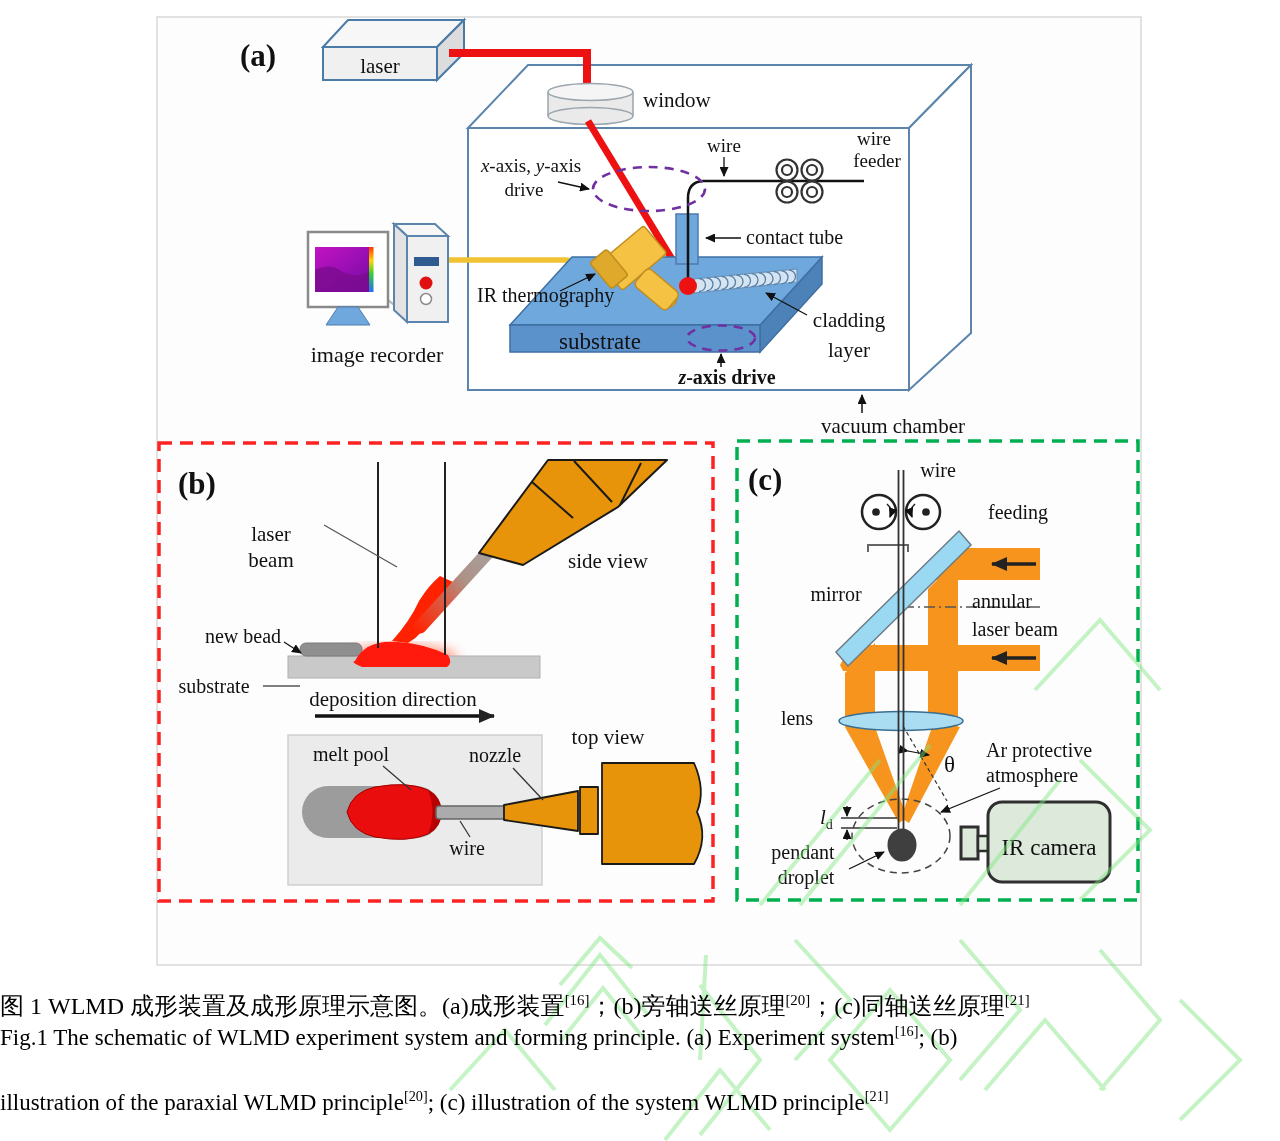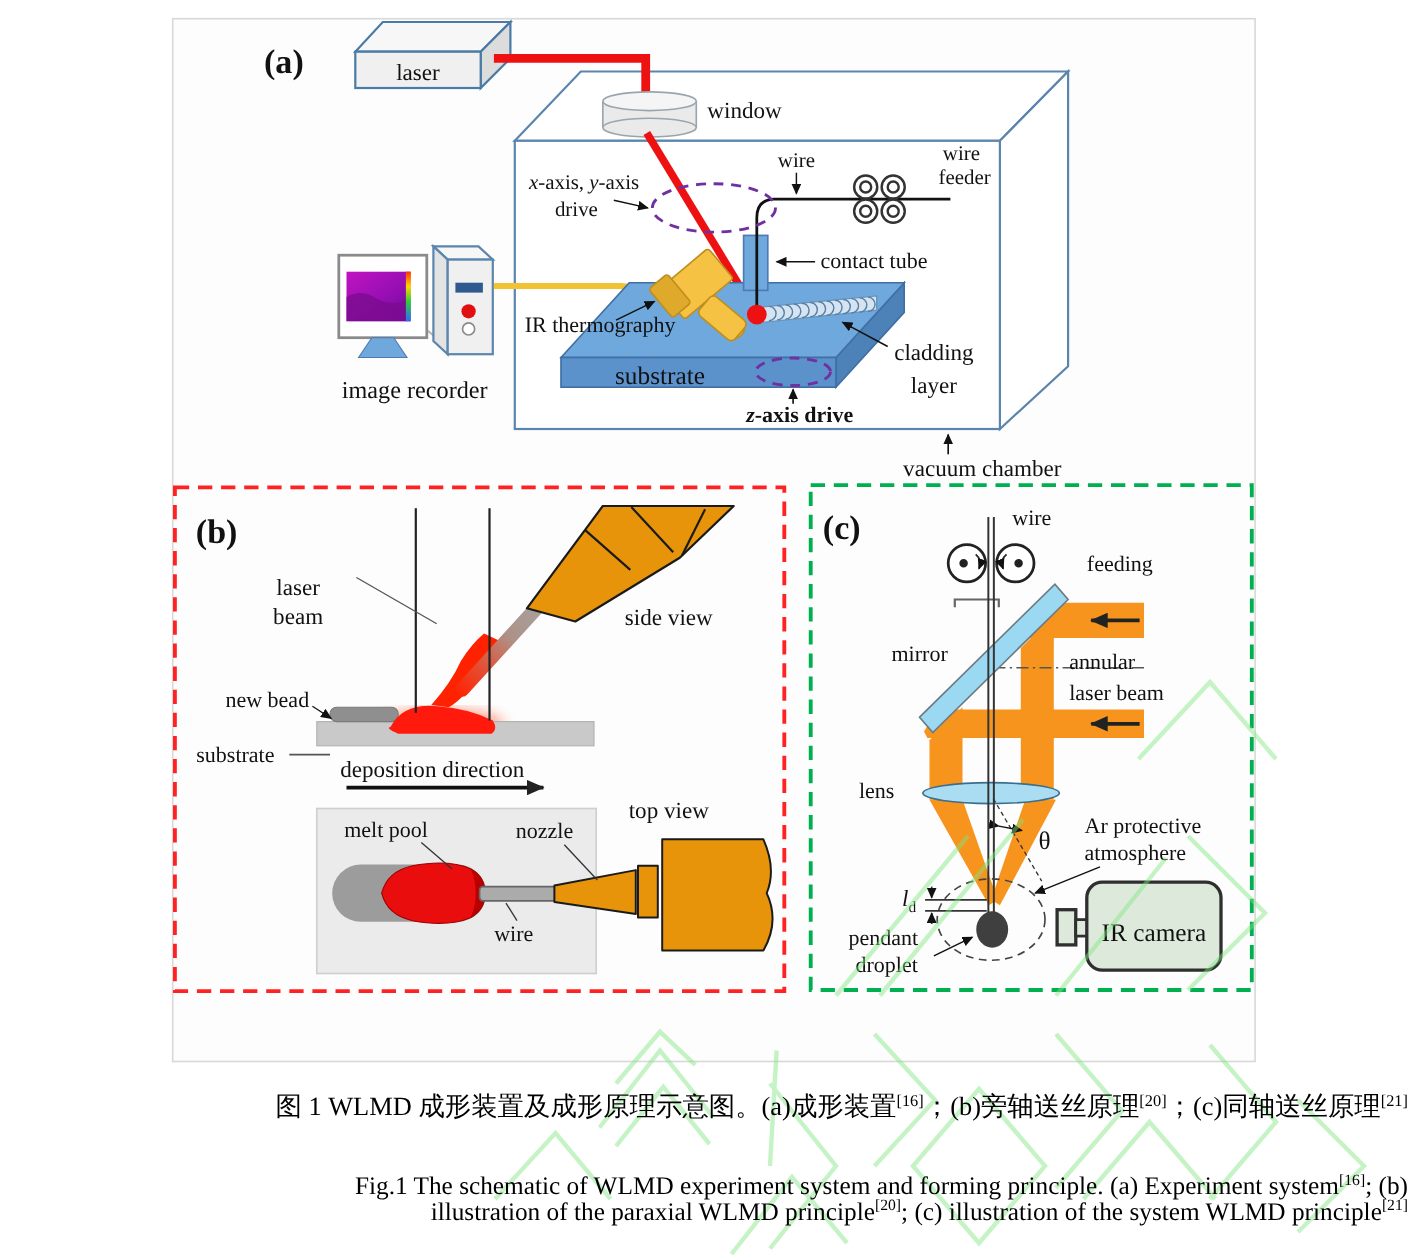--- a/index.html
+++ b/index.html
@@ -3,24 +3,24 @@
 <meta charset="utf-8">
 <style>
   html,body{margin:0;padding:0;background:#fff;}
   .stage{position:relative;width:1280px;height:1141px;background:#fff;overflow:hidden;
          font-family:"Liberation Serif","DejaVu Serif",serif;}
   svg{position:absolute;left:0;top:0;}
   .svgt{font-family:"Liberation Serif","DejaVu Serif",serif;fill:#111;}
   .it{font-style:italic;}
   .bold{font-weight:bold;}
   .tag{font-size:31px;font-weight:bold;}
-  .cap{position:absolute;width:100%;text-align:right;color:#000;z-index:3;}
+  .cap{position:absolute;width:100%;text-align:left;color:#000;z-index:3;}
   .cap sup{font-size:0.62em;}
   .zh{top:990px;font-size:24px;}
-  .en1{top:1065px;font-size:23px;}
+  .en1{top:1023px;font-size:23px;}
   .en2{top:1088px;font-size:23px;}
   .wm{pointer-events:none;z-index:2;}
 </style>
 </head>
 <body>
 
 <div class="stage">
 
 <svg width="1280" height="1141" viewBox="0 0 1280 1141">
   <defs>

